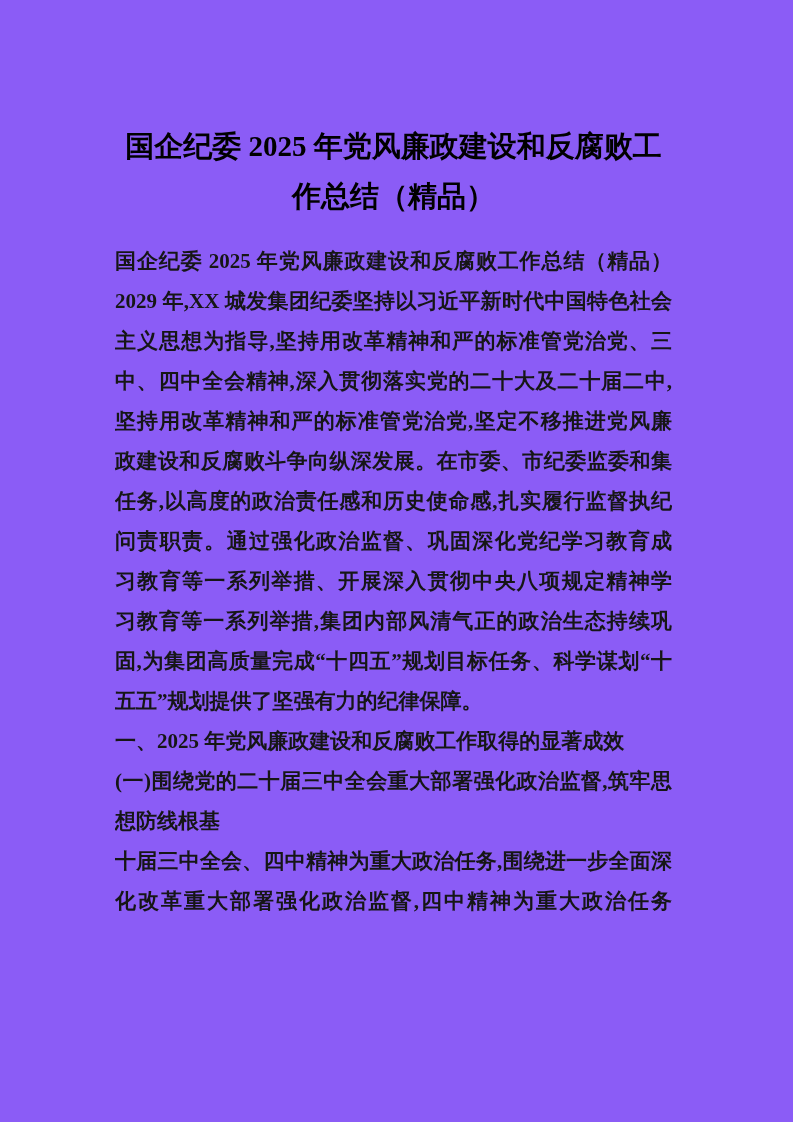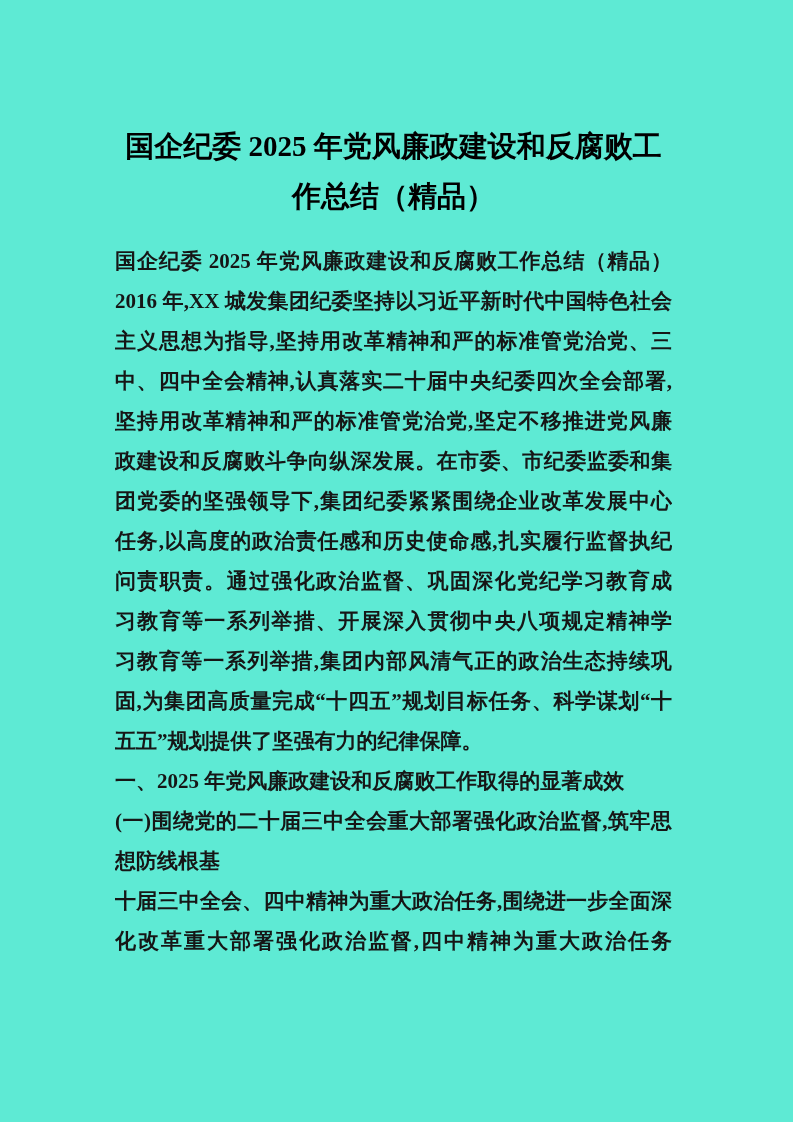--- a/index.html
+++ b/index.html
@@ -5,21 +5,21 @@
   html, body {
     margin: 0;
     padding: 0;
     background: #ffffff;
   }
   .page {
     position: relative;
     width: 793px;
     height: 1122px;
     margin: 0 auto;
-    background: #5eead4;
+    background: #8b5cf6;
     box-sizing: border-box;
     padding: 121px 121px 0 115px;
     overflow: hidden;
   }
   .doc-title {
     margin: 0;
     padding: 0;
   }
   .title-line {
     font-family: "Liberation Serif", serif;
@@ -53,26 +53,25 @@
 </head>
 <body>
 
 <div class="page">
   <div class="doc-title">
     <div class="title-line">国企纪委 2025 年党风廉政建设和反腐败工</div>
     <div class="title-line">作总结（精品）</div>
   </div>
   <div class="doc-body">
       <div class="body-line just">国企纪委 2025 年党风廉政建设和反腐败工作总结（精品）</div>
-      <div class="body-line just">2016 年,XX 城发集团纪委坚持以习近平新时代中国特色社会</div>
+      <div class="body-line just">2029 年,XX 城发集团纪委坚持以习近平新时代中国特色社会</div>
       <div class="body-line just">主义思想为指导,坚持用改革精神和严的标准管党治党、三</div>
-      <div class="body-line just">中、四中全会精神,认真落实二十届中央纪委四次全会部署,</div>
+      <div class="body-line just">中、四中全会精神,深入贯彻落实党的二十大及二十届二中,</div>
       <div class="body-line just">坚持用改革精神和严的标准管党治党,坚定不移推进党风廉</div>
       <div class="body-line just">政建设和反腐败斗争向纵深发展。在市委、市纪委监委和集</div>
-      <div class="body-line just">团党委的坚强领导下,集团纪委紧紧围绕企业改革发展中心</div>
       <div class="body-line just">任务,以高度的政治责任感和历史使命感,扎实履行监督执纪</div>
       <div class="body-line just">问责职责。通过强化政治监督、巩固深化党纪学习教育成果、</div>
       <div class="body-line just">习教育等一系列举措、开展深入贯彻中央八项规定精神学</div>
       <div class="body-line just">习教育等一系列举措,集团内部风清气正的政治生态持续巩</div>
       <div class="body-line just">固,为集团高质量完成“十四五”规划目标任务、科学谋划“十</div>
       <div class="body-line">五五”规划提供了坚强有力的纪律保障。</div>
       <div class="body-line">一、2025 年党风廉政建设和反腐败工作取得的显著成效</div>
       <div class="body-line just">(一)围绕党的二十届三中全会重大部署强化政治监督,筑牢思</div>
       <div class="body-line">想防线根基</div>
       <div class="body-line just">十届三中全会、四中精神为重大政治任务,围绕进一步全面深</div>

